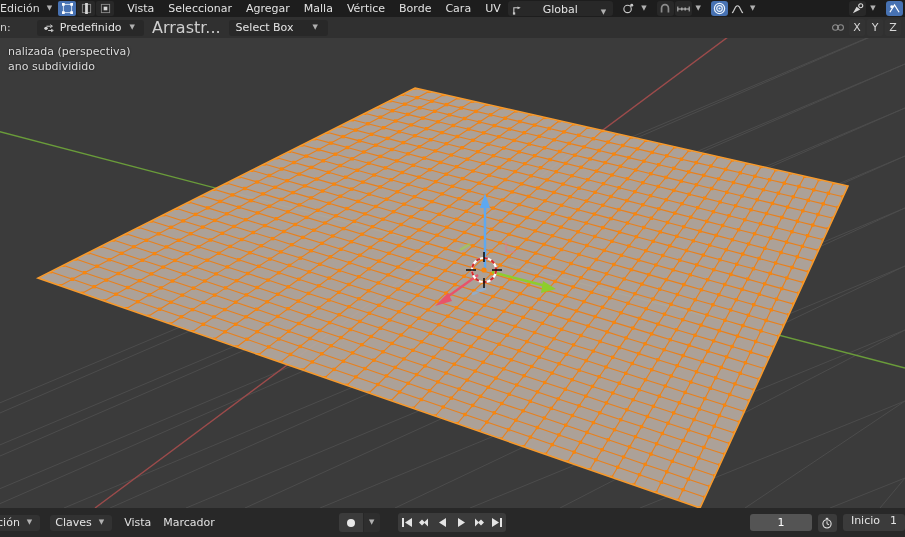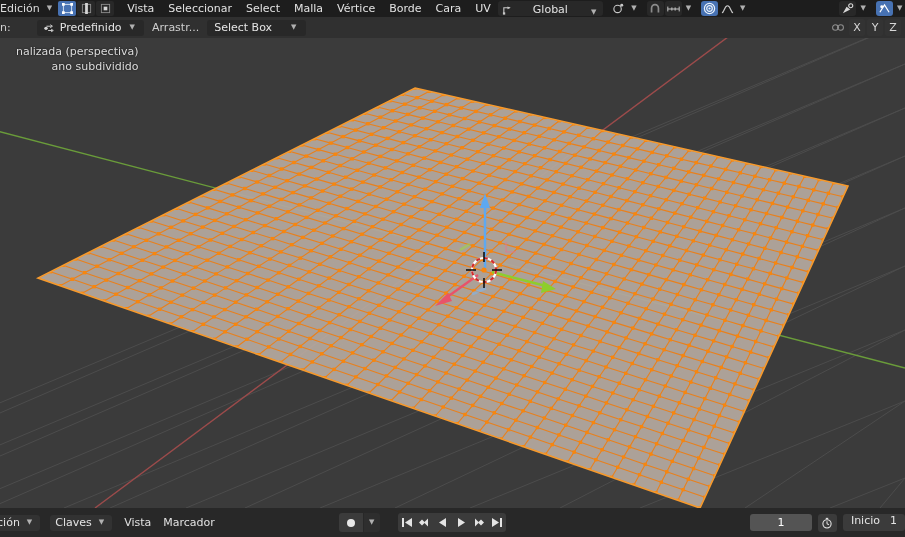--- a/index.html
+++ b/index.html
@@ -56,34 +56,33 @@
     background: #303030;
     display: flex; align-items: center;
     font-size: 11px; color: #dcdcdc; white-space: nowrap;
   }
   .tool-label { color: #d0d0d0; font-size: 11px; }
   .dd {
     background: #282828; border-radius: 3px; height: 16px;
     display: flex; align-items: center; gap: 5px;
     padding: 0 6px; color: #e4e4e4; font-size: 11px; text-align: right;
   }
-  .plain-label { color: #cfcfcf; font-size: 11px; padding: 0 4px; }
+  .plain-label { color: #cfcfcf; font-size: 16px; padding: 0 4px; }
 
   
   .viewport {
     position: absolute; left: 0; top: 38px; width: 905px; height: 470px;
     background: #3b3b3b; overflow: hidden;
   }
   .vp-svg { position: absolute; left: 0; top: 0; }
   .vp-text {
-    position: absolute; left: 16px; top: 6px;
+    position: absolute; left: 8px; top: 6px;
     font-size: 11px; color: #dddddd; line-height: 15px;
     text-shadow: 0 0 2px rgba(0,0,0,.8);
     pointer-events: none;
-    text-align: right;
   }
   .vp-text div { padding-left: 0px; }
 
   
   .axisrow {
     position: absolute; right: 4px; top: 18px; height: 19px;
     display: flex; align-items: center; gap: 2px;
   }
   .axisbtn {
     width: 16px; height: 17px; background: #333333; border-radius: 2px;
@@ -163,21 +162,21 @@
       <div class="sel-btn">
         <svg width="11" height="11" viewBox="0 0 12 12">
           <rect x="1.5" y="1.5" width="9" height="9" fill="none" stroke="#8d8d8d" stroke-width="1"></rect>
           <rect x="4" y="4" width="4" height="4" fill="#d5d5d5"></rect>
         </svg>
       </div>
     </div>
 
     <span class="menu-item">Vista</span>
     <span class="menu-item">Seleccionar</span>
-    <span class="menu-item">Select</span>
+    <span class="menu-item">Agregar</span>
     <span class="menu-item">Malla</span>
     <span class="menu-item">Vértice</span>
     <span class="menu-item">Borde</span>
     <span class="menu-item">Cara</span>
     <span class="menu-item">UV</span>
 
     <div class="hdr-right">
 
       <div class="pill">
         <svg width="11" height="11" viewBox="0 0 12 12">

